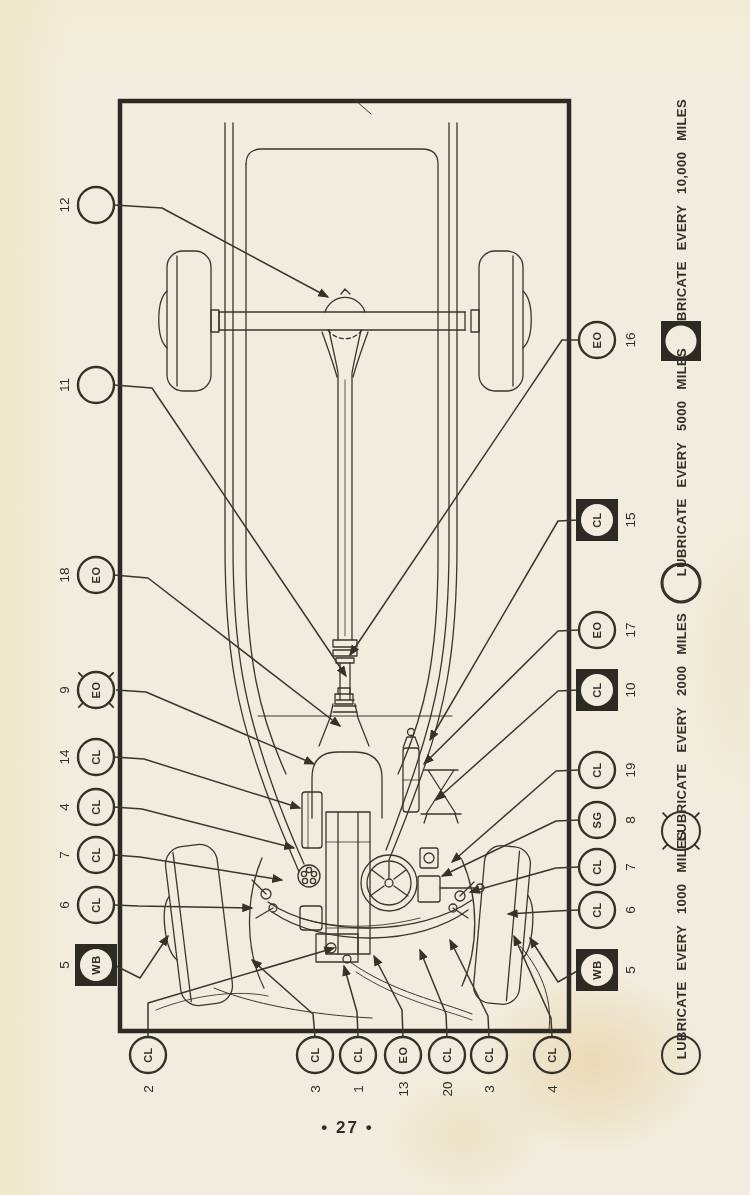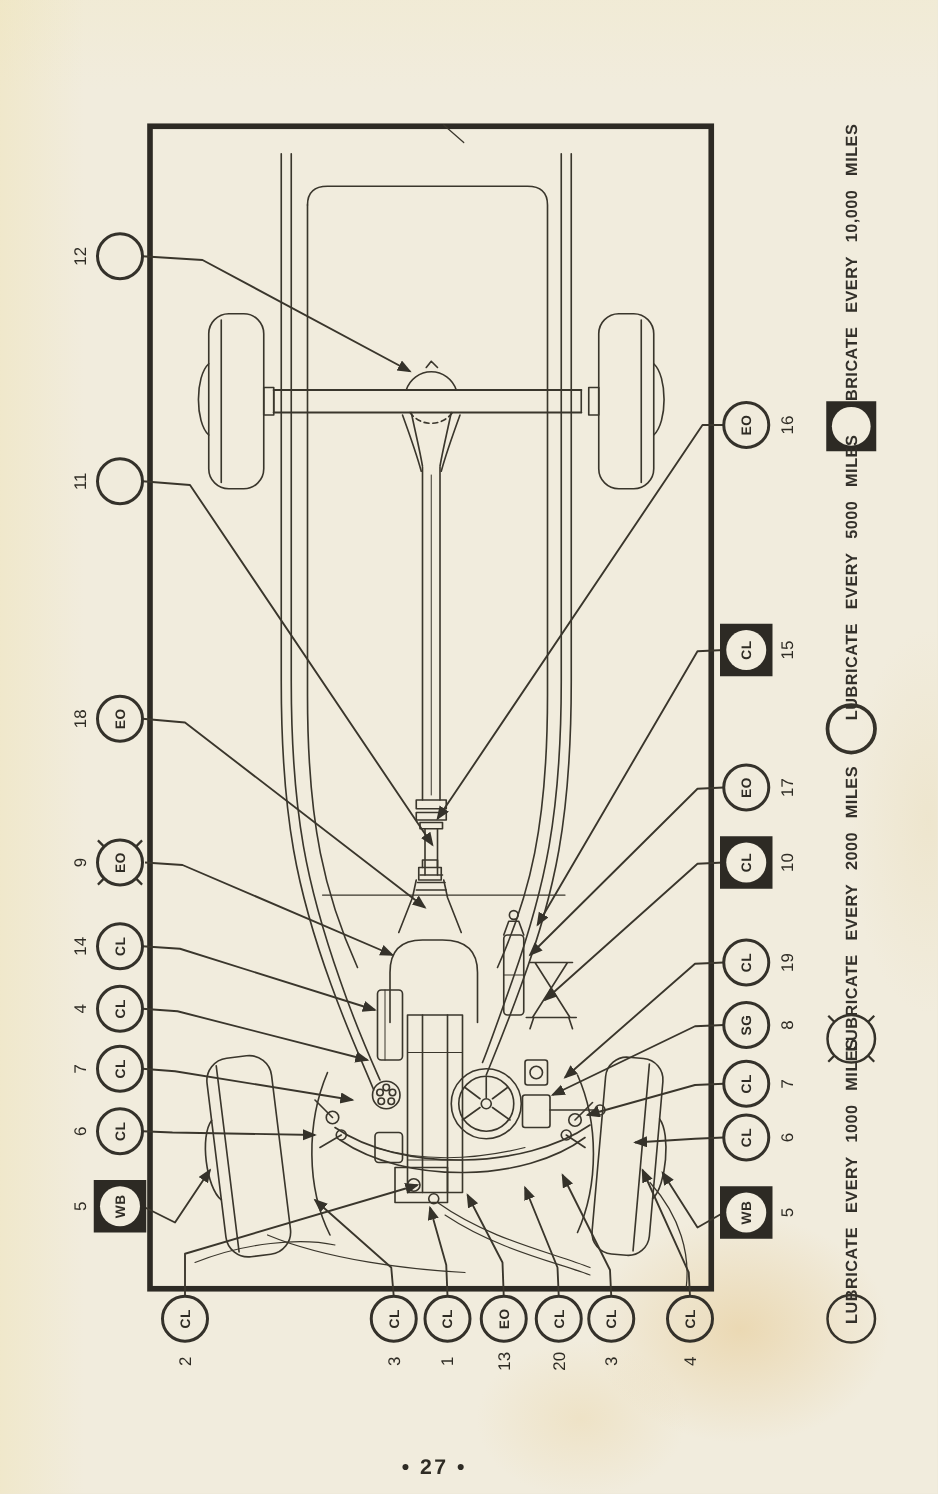--- a/index.html
+++ b/index.html
@@ -16,21 +16,21 @@
     font-family:"Liberation Sans", sans-serif;
   }
   svg{position:absolute;left:0;top:0;}
   .leader{fill:none;stroke:#3a362c;stroke-width:1.5;stroke-linejoin:round;}
   .co{fill:rgba(241,236,221,.2);stroke:#34312a;stroke-width:2.4;}
   .code{font-family:"Liberation Sans",sans-serif;font-size:11px;font-weight:600;fill:#2f2c25;text-anchor:middle;letter-spacing:.5px;}
   .num{font-family:"Liberation Sans",sans-serif;font-size:13.5px;font-weight:500;fill:#2f2c25;text-anchor:middle;}
   .legend-text{font-family:"Liberation Sans",sans-serif;font-size:13px;font-weight:600;fill:#33302a;text-anchor:middle;letter-spacing:.4px;word-spacing:7px;}
   .page-number{
     position:absolute;left:0;right:55px;top:1118px;text-align:center;
-    font-size:17px;font-weight:700;color:#2f2c25;letter-spacing:2px;margin-top:46px;
+    font-size:17px;font-weight:700;color:#2f2c25;letter-spacing:2px;
   }
 </style>
 </head>
 <body>
 
 <div class="page">
 
   <svg width="750" height="1195" viewBox="0 0 750 1195">
     <defs>
       <marker id="arw" markerWidth="9" markerHeight="8" refX="6.5" refY="3" orient="auto">

